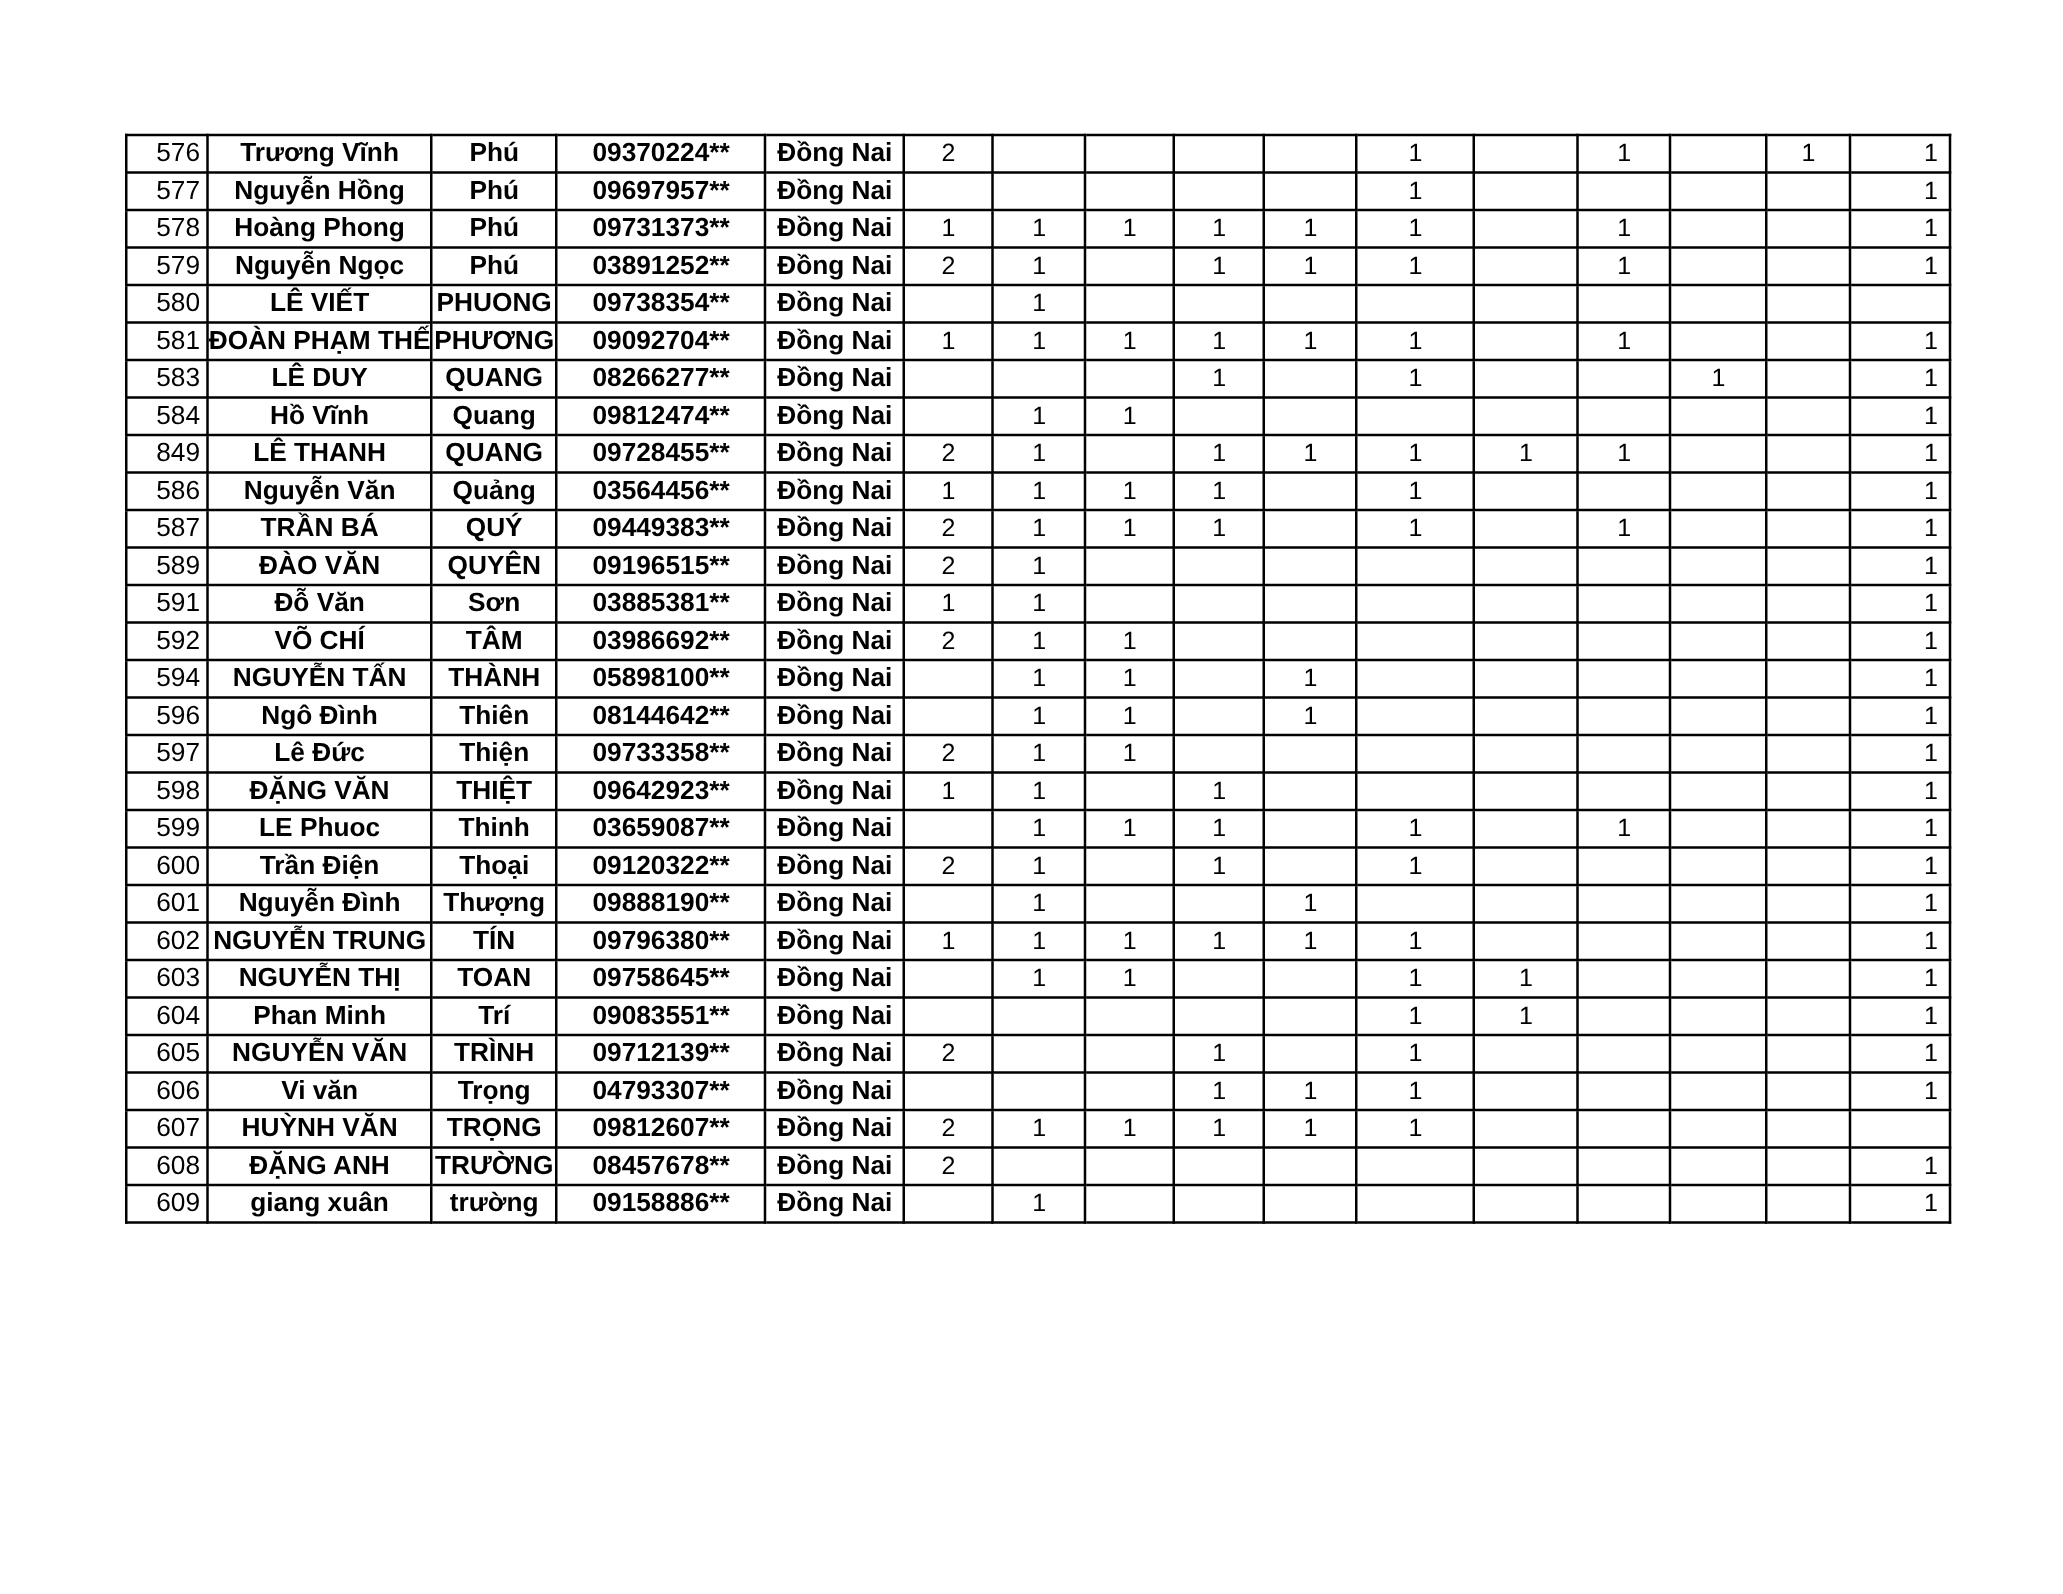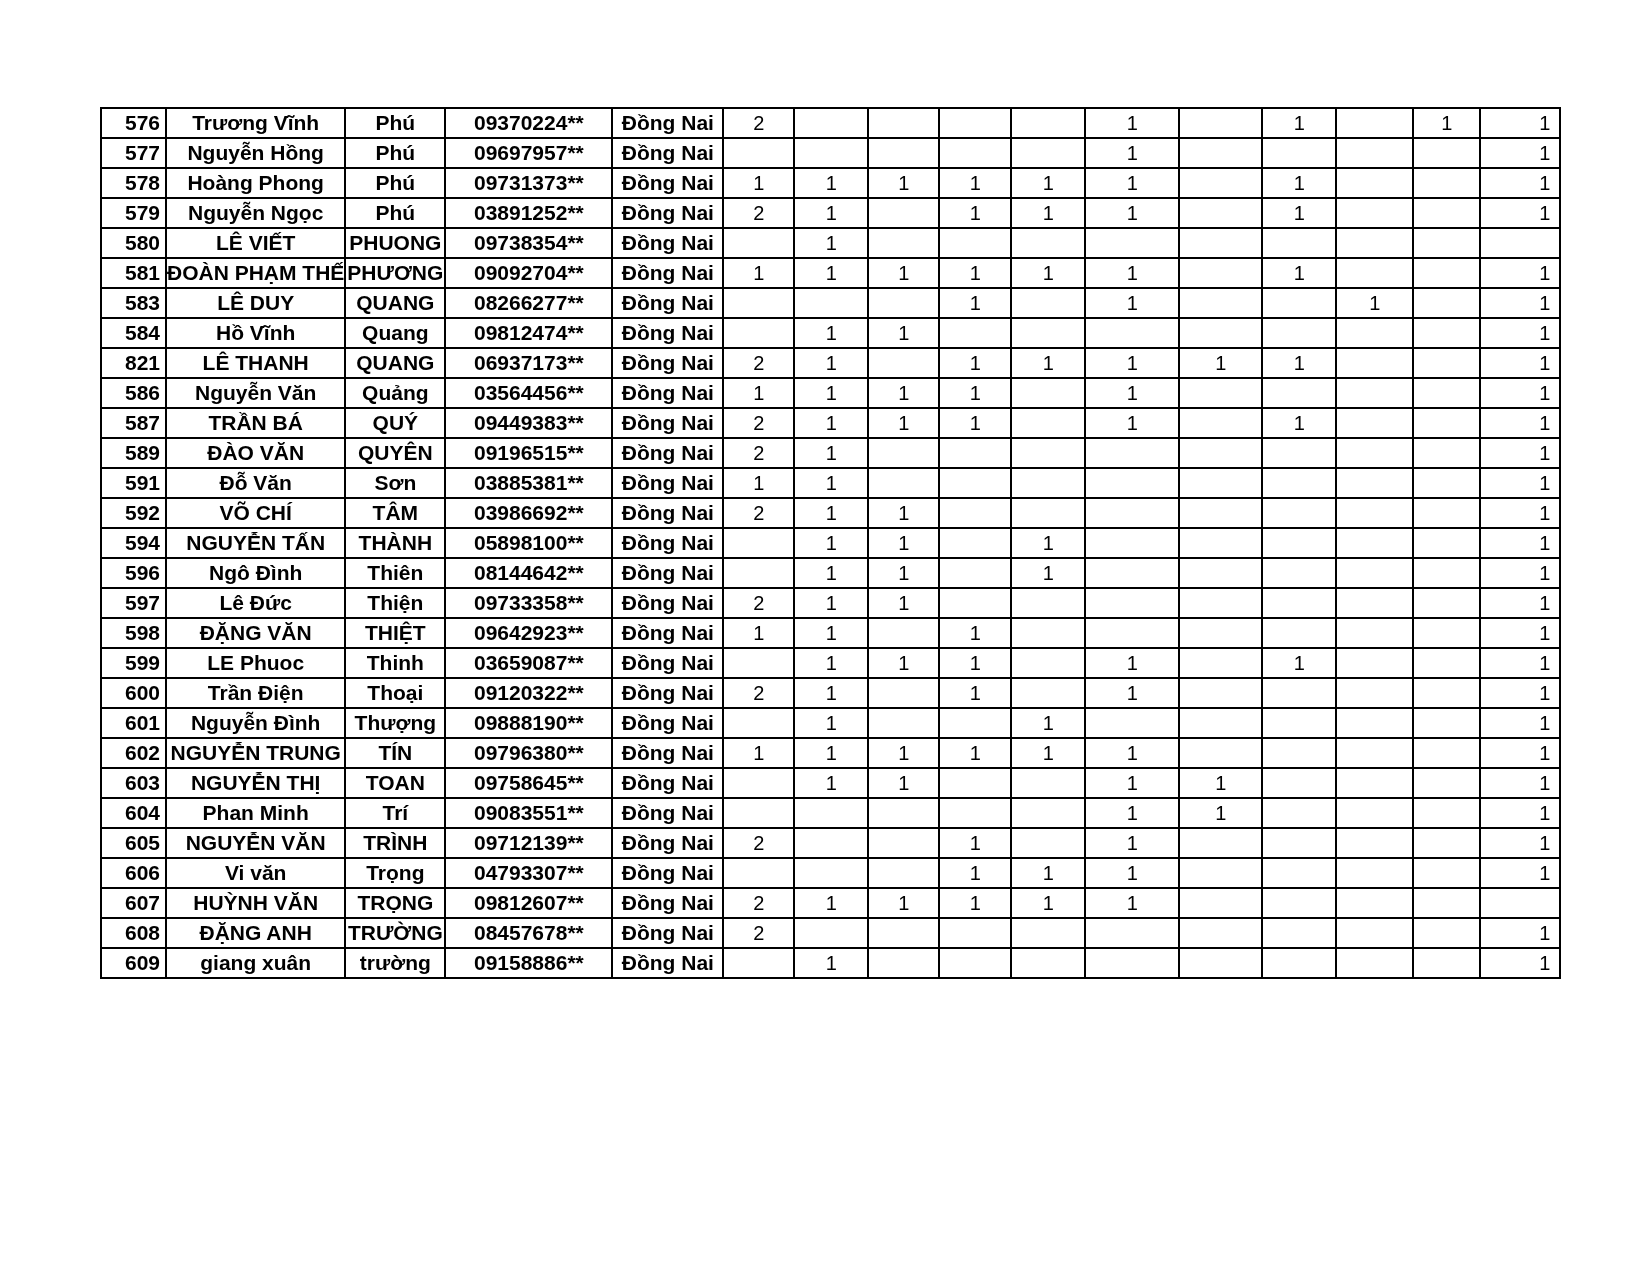--- a/index.html
+++ b/index.html
@@ -24,21 +24,21 @@
     padding: 0;
     font-size: 21px;
     font-weight: bold;
     color: #000000;
     text-align: center;
     vertical-align: middle;
     white-space: nowrap;
     overflow: visible;
   }
   #sheet td.cell-no {
-    font-weight: bold;
+    font-weight: normal;
     text-align: right;
     padding-right: 5px;
   }
   #sheet td.cell-val {
     font-weight: normal;
     font-size: 20px;
   }
   #sheet td.cell-val-last {
     font-weight: normal;
     font-size: 20px;
@@ -207,24 +207,24 @@
         <td class="cell-val"></td>
         <td class="cell-val"></td>
         <td class="cell-val"></td>
         <td class="cell-val"></td>
         <td class="cell-val"></td>
         <td class="cell-val"></td>
         <td class="cell-val"></td>
         <td class="cell-val-last">1</td>
       </tr>
       <tr>
-        <td class="cell-no">821</td>
+        <td class="cell-no">849</td>
         <td class="cell-name">LÊ THANH</td>
         <td class="cell-given">QUANG</td>
-        <td class="cell-phone">06937173**</td>
+        <td class="cell-phone">09728455**</td>
         <td class="cell-province">Đồng Nai</td>
         <td class="cell-val">2</td>
         <td class="cell-val">1</td>
         <td class="cell-val"></td>
         <td class="cell-val">1</td>
         <td class="cell-val">1</td>
         <td class="cell-val">1</td>
         <td class="cell-val">1</td>
         <td class="cell-val">1</td>
         <td class="cell-val"></td>

